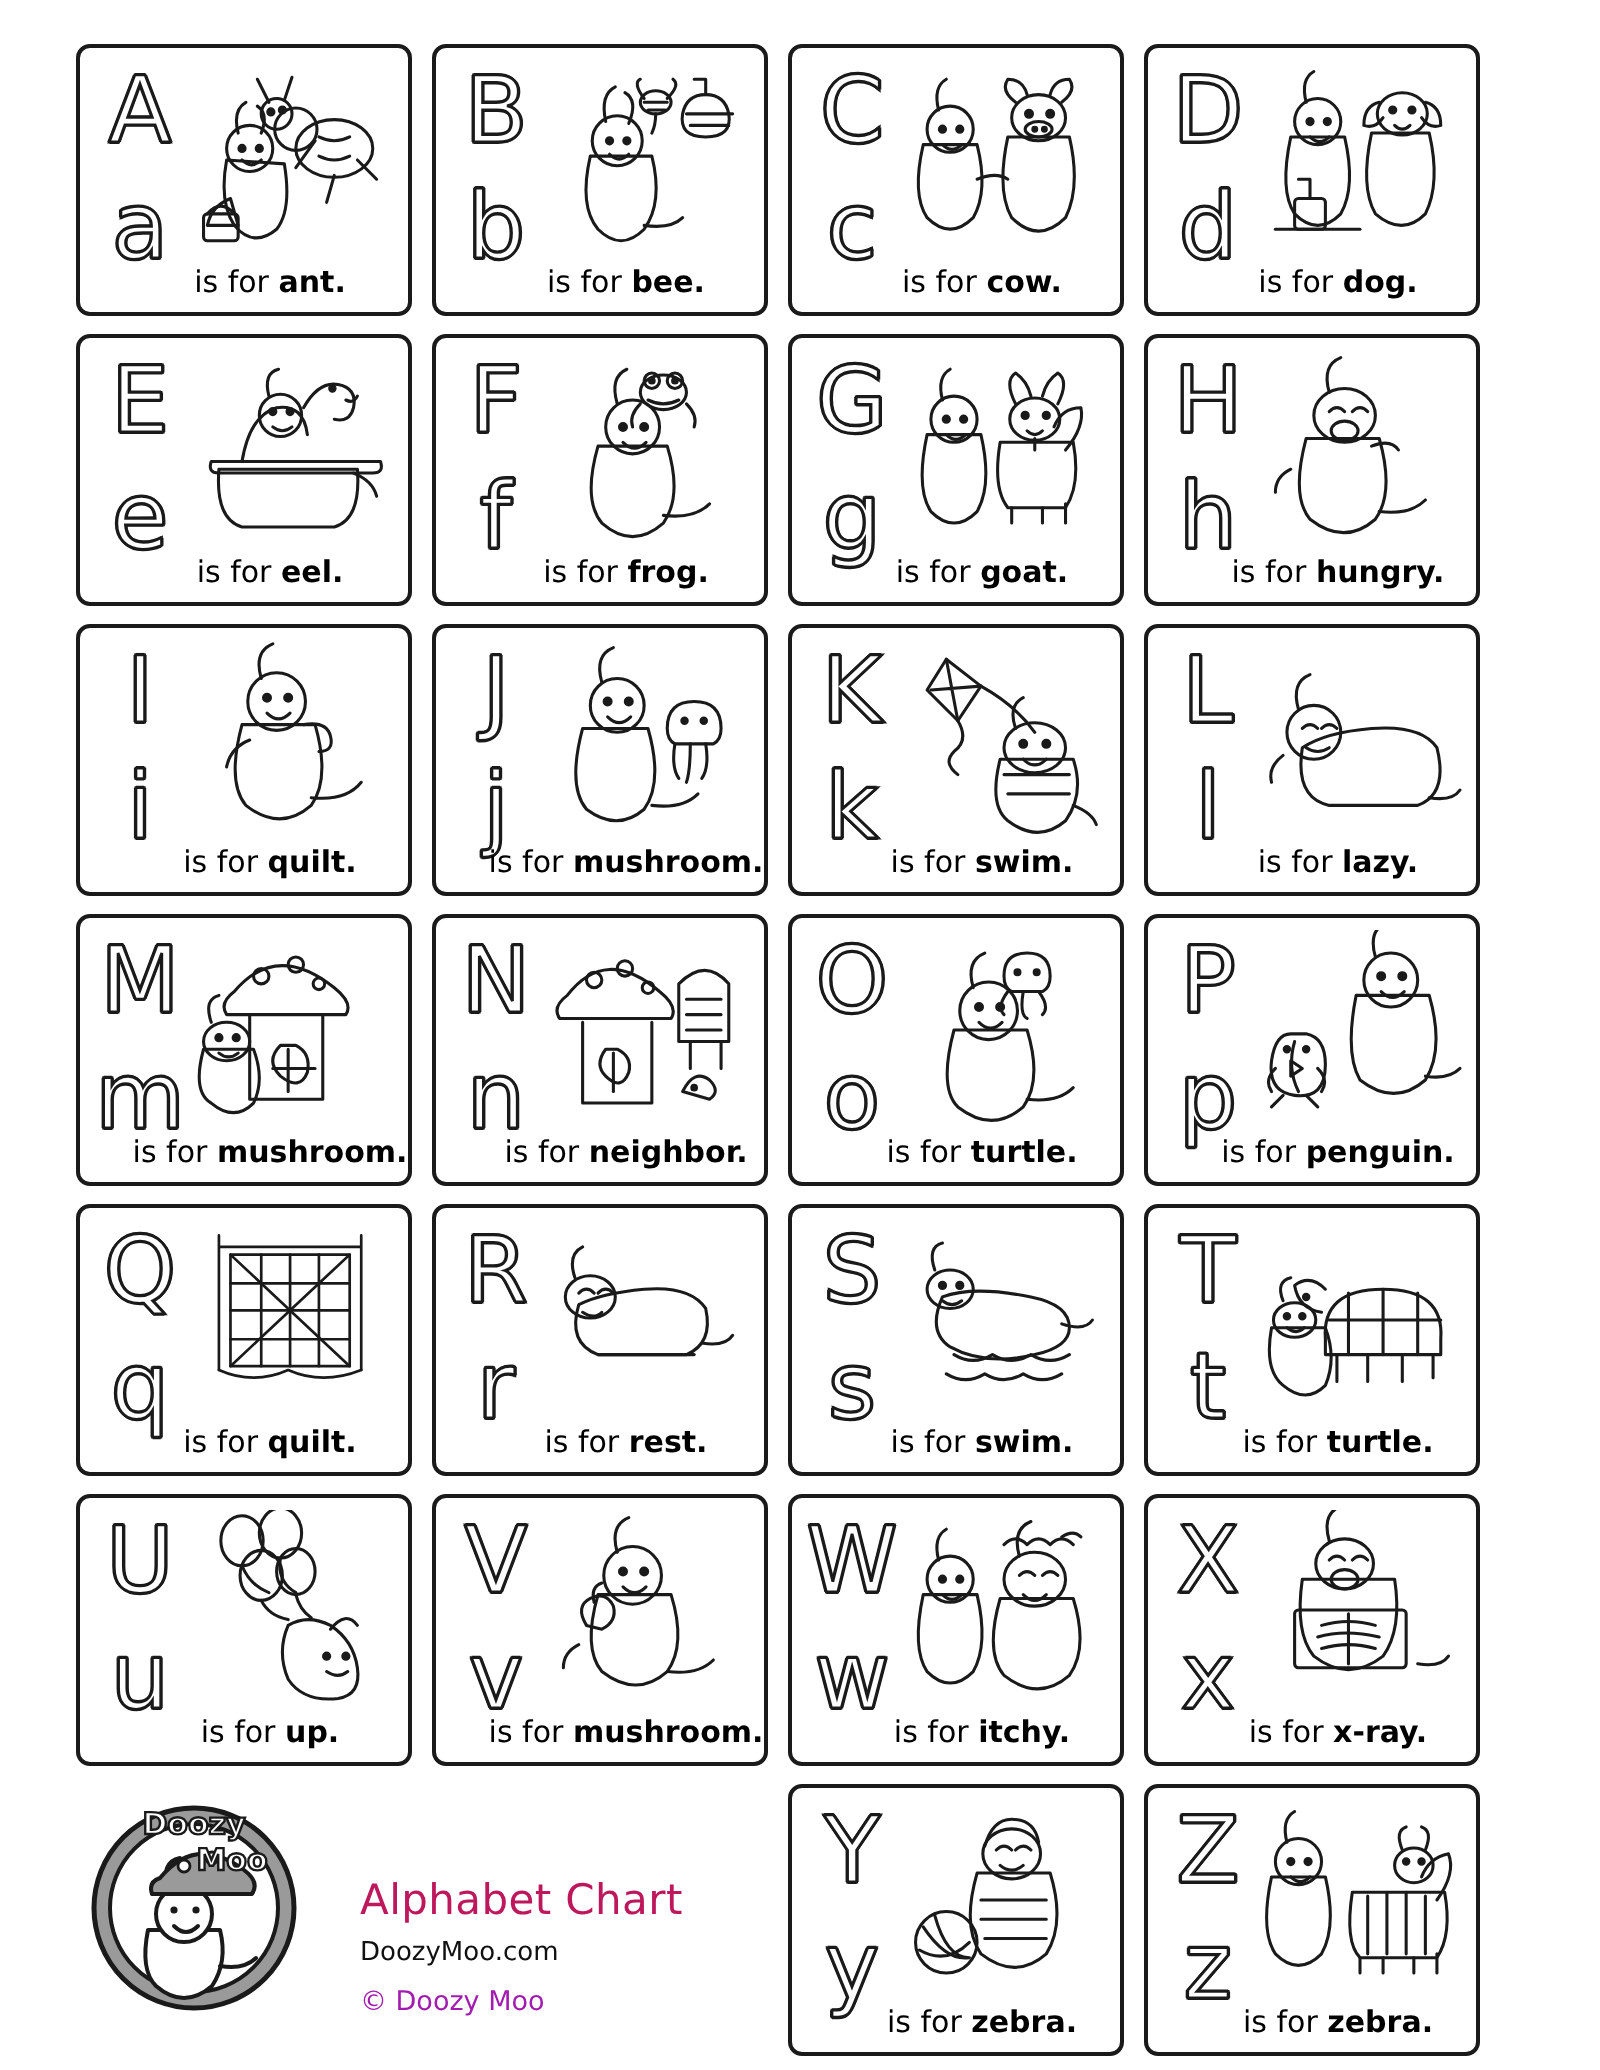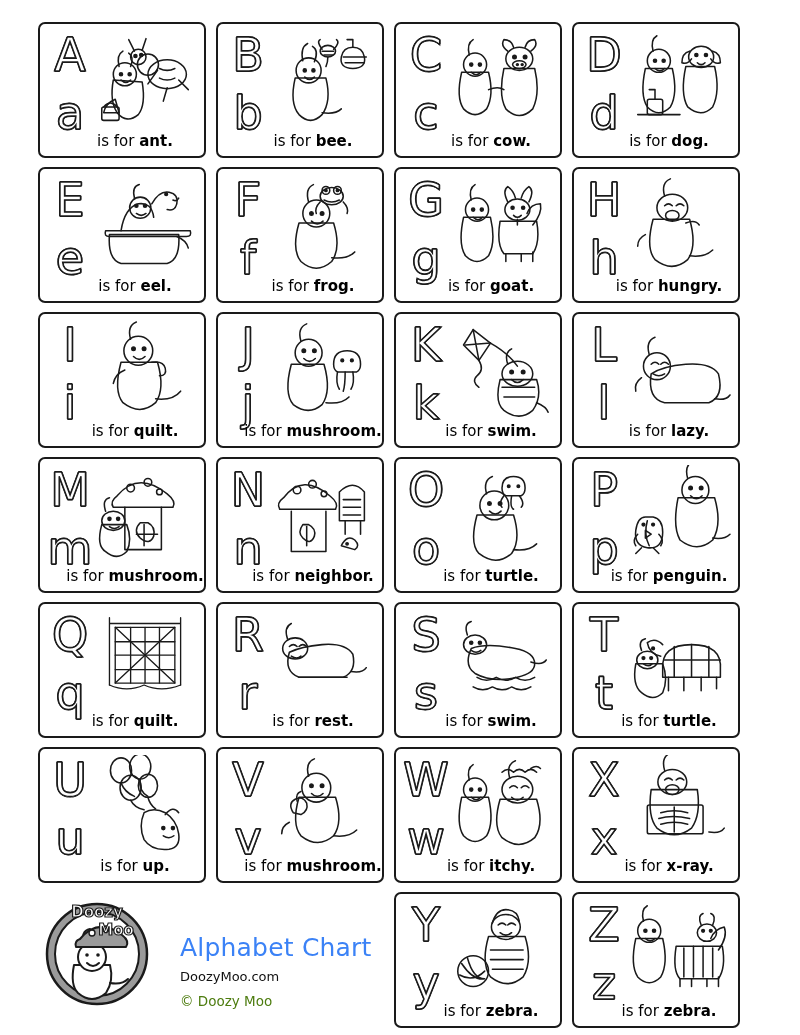--- a/index.html
+++ b/index.html
@@ -129,36 +129,36 @@
     height: 118px;
     flex: 0 0 118px;
     position: relative;
   }
   .logo svg { width: 118px; height: 118px; display:block; }
 
   .brandtext {
     padding-top: 6px;
   }
   .brand-title {
-    font-size: 25px;
+    font-size: 21px;
     font-family: "DejaVu Sans", sans-serif;
-    color: #3b82f6;
+    color: #be185d;
     letter-spacing: 0.2px;
     margin-bottom: 7px;
   }
   .brand-site {
     font-size: 13px;
     font-family: "DejaVu Sans", sans-serif;
     color: #111;
     margin-bottom: 9px;
   }
   .brand-copy {
     font-size: 13.5px;
     font-family: "DejaVu Sans", sans-serif;
-    color: #4d7c0f;
+    color: #a21caf;
   }
 </style>
 </head>
 <body>
 
 <div class="sheet">
   <div class="grid">
 
     <div class="cell">
       <div class="letters">

